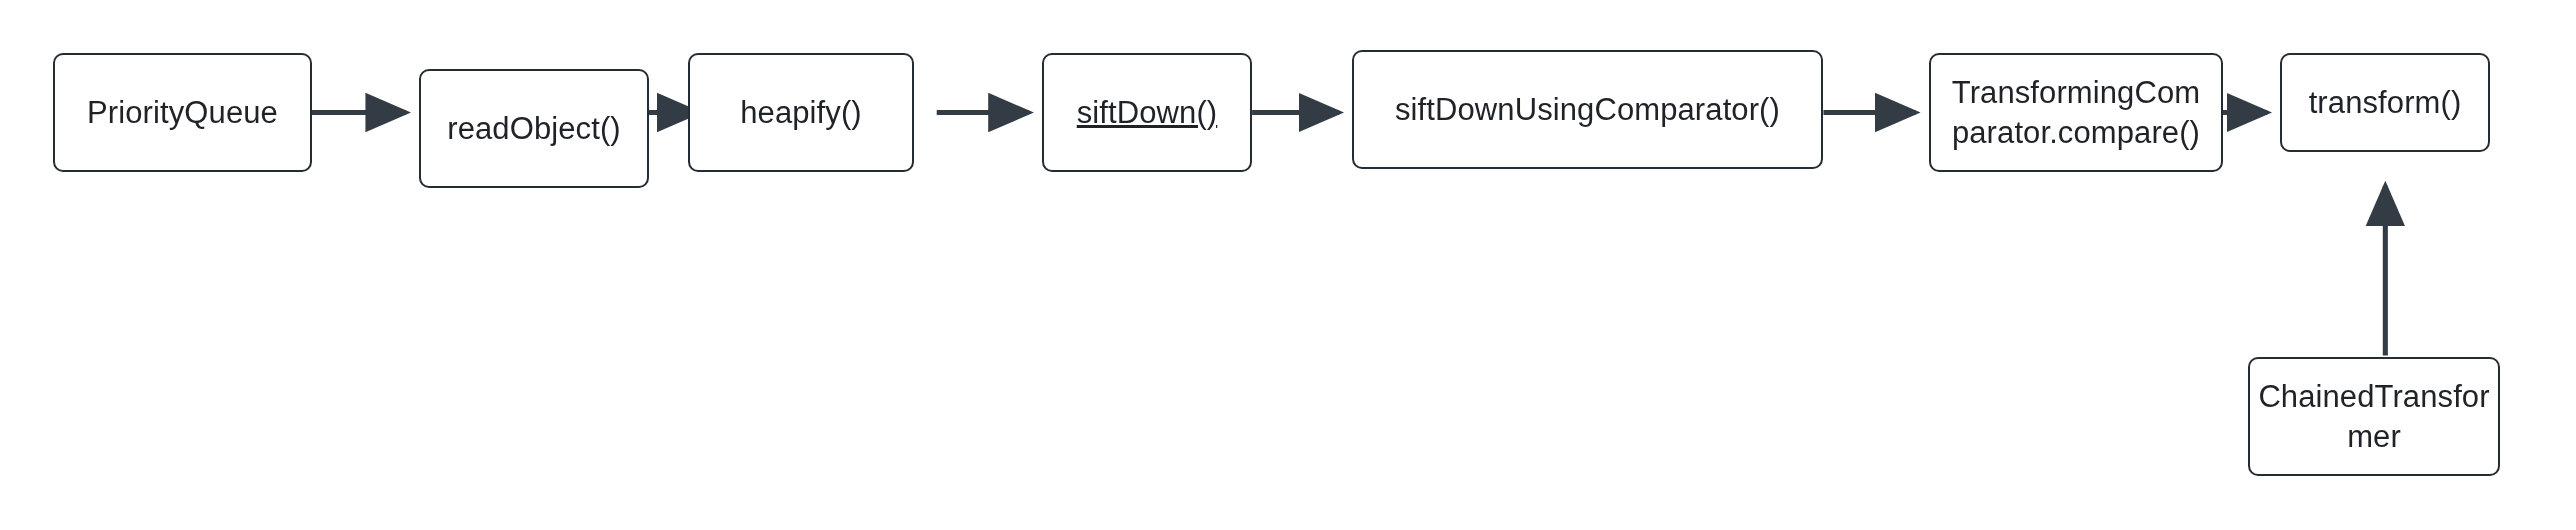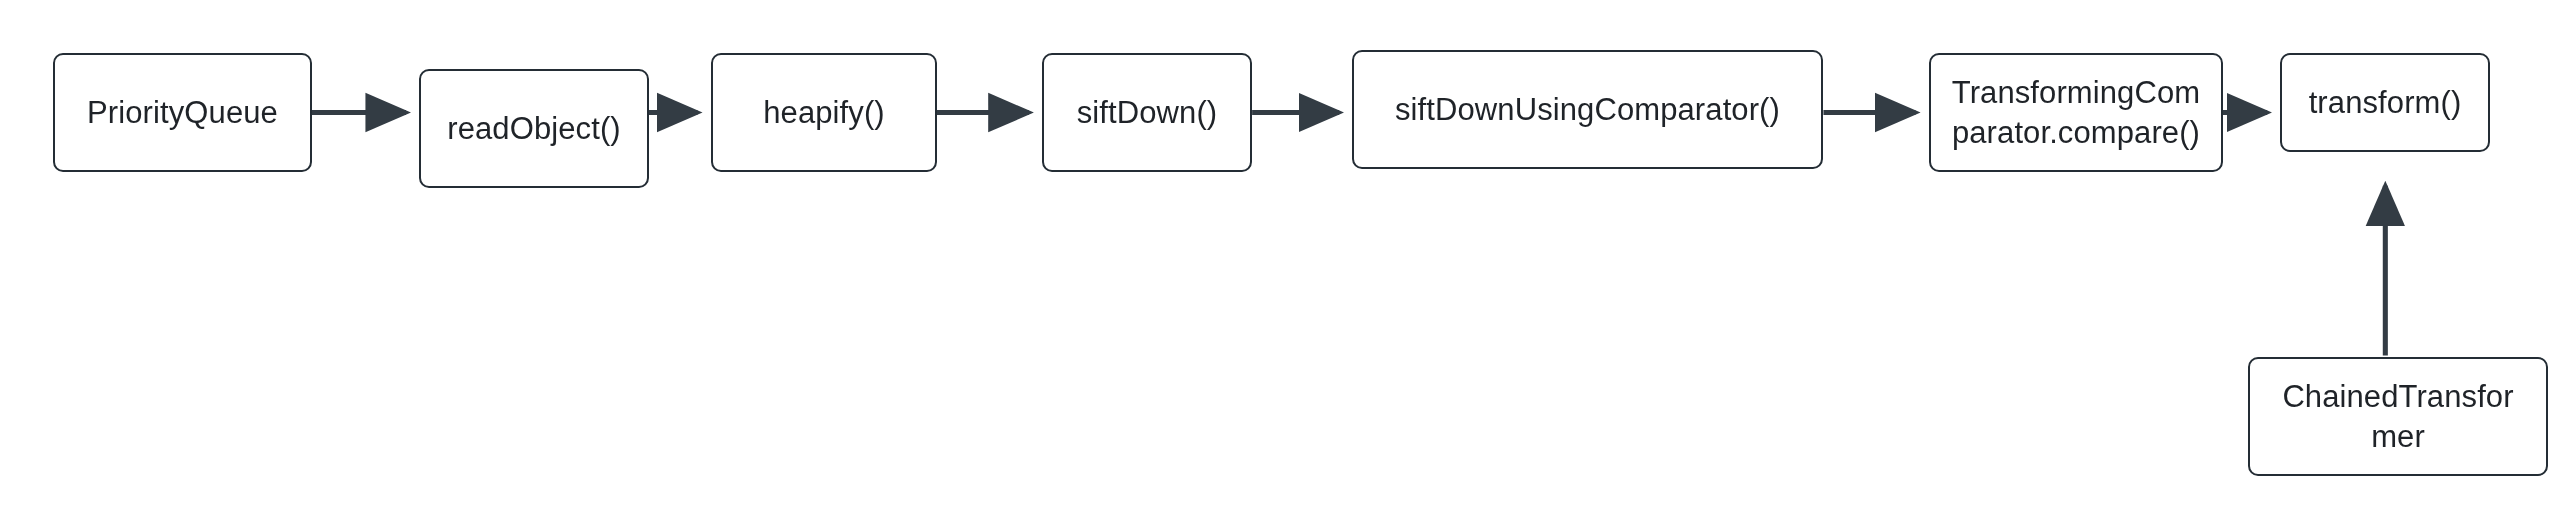--- a/index.html
+++ b/index.html
@@ -42,26 +42,26 @@
     font-weight: 400;
   }
   .node .label {
     display: block;
     padding: 0 7.3px;
     white-space: pre-line;
   }
   
   #node-priority-queue        { left: 53px;   top: 53px;  width: 259px; height: 119px; }
   #node-read-object           { left: 419px;  top: 53px;  width: 230px; height: 119px; margin-top: 16px; }
-  #node-heapify               { left: 711px;  top: 53px;  width: 226px; height: 119px; }
-  #node-sift-down             { left: 1042px; top: 53px;  width: 210px; height: 119px; }
+  #node-heapify               { left: 688px;  top: 53px;  width: 226px; height: 119px; }
+  #node-sift-down             { left: 1042px; top: 53px;  width: 210px; height: 119px; text-decoration: underline; }
   #node-sift-down-comparator  { left: 1352px; top: 50px;  width: 471px; height: 119px; }
   #node-transforming-comparator { left: 1929px; top: 53px; width: 294px; height: 119px; }
   #node-transform             { left: 2280px; top: 53px;  width: 210px; height: 99px; }
-  #node-chained-transformer   { left: 2248px; top: 357px; width: 300px; height: 119px; }
+  #node-chained-transformer   { left: 2248px; top: 357px; width: 252px; height: 119px; }
 </style>
 </head>
 <body>
 
 <div id="canvas">
 
   <svg id="edge-layer" viewBox="0 0 3553 732" width="2576" height="531" xmlns="http://www.w3.org/2000/svg">
     <defs>
       <marker id="arrowhead" markerWidth="9" markerHeight="9" refX="8" refY="4.5" orient="auto" markerUnits="strokeWidth">
         <path d="M0,0.6 L9,4.5 L0,8.4 z" fill="#333c44"></path>

